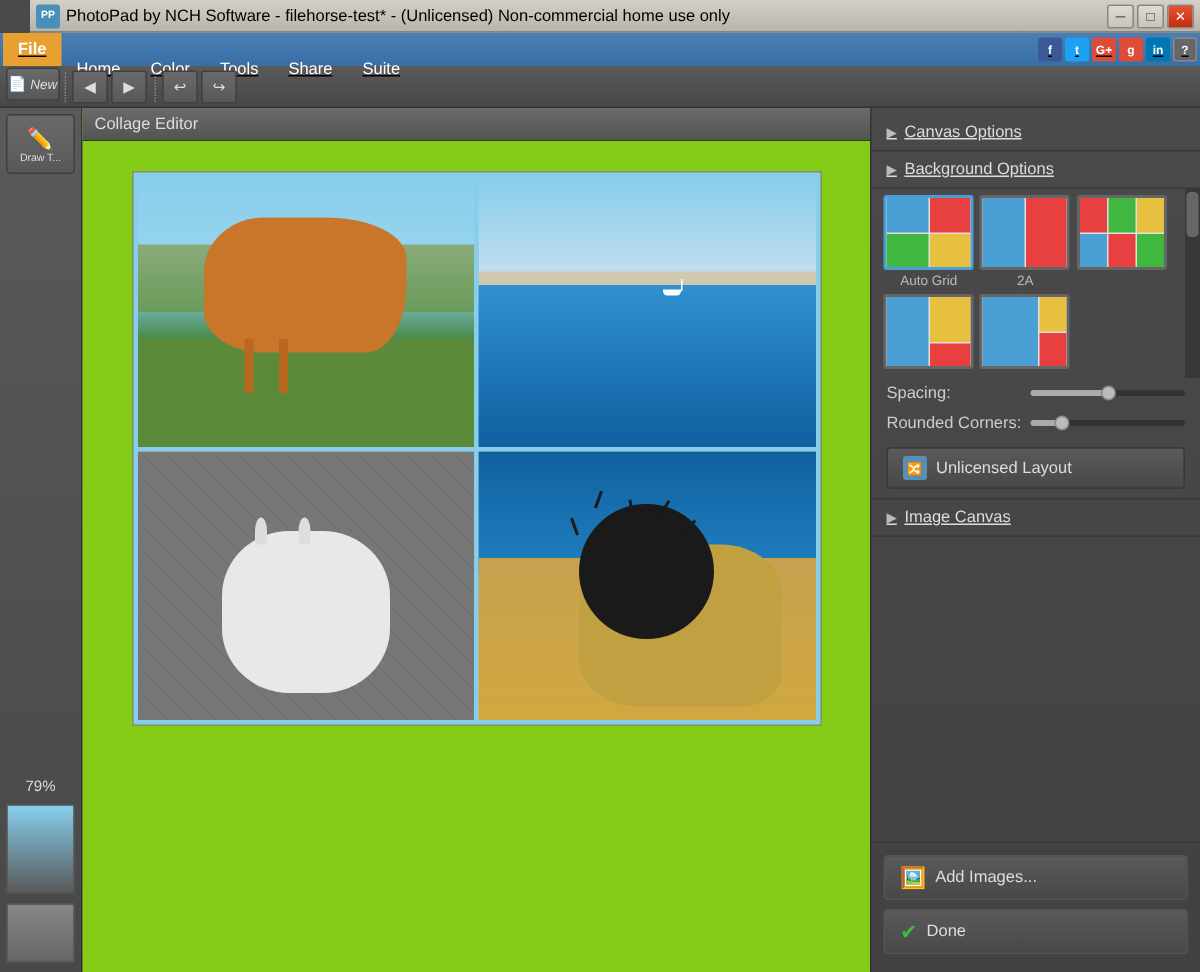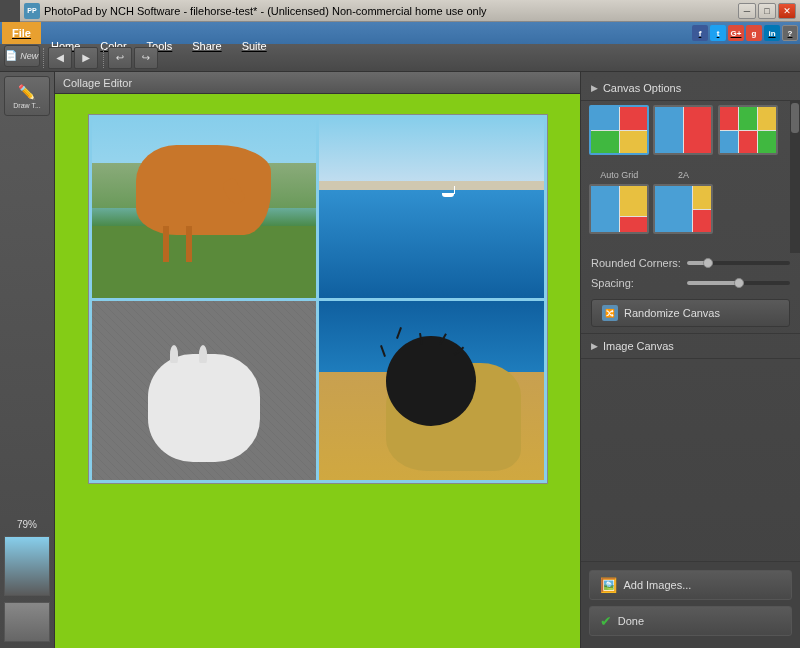--- a/index.html
+++ b/index.html
@@ -224,39 +224,40 @@
     .panel-section {
       border-bottom: 1px solid #383838;
     }
     .panel-section-header {
       display: flex;
       align-items: center;
       padding: 6px 10px;
       cursor: pointer;
       color: #ddd;
       font-size: 11px;
+      text-decoration: underline;
     }
     .chevron { margin-right: 5px; font-size: 9px; color: #bbb; }
     .chevron-down::before { content: '▼'; }
     .chevron-right::before { content: '▶'; }
     .layout-thumb {
       width: 60px; height: 50px;
       border: 2px solid #666;
       border-radius: 2px;
       cursor: pointer;
       overflow: hidden;
       position: relative;
       background: #e0e0e0;
     }
     .layout-thumb.selected { border-color: #4a9fd5; }
     .layout-label {
       font-size: 9px;
       color: #bbb;
       text-align: center;
-      margin-top: 15px;
+      margin-top: 2px;
     }
     .layout-thumb-wrapper { display: flex; flex-direction: column; align-items: center; }
 
     
     .lg-autogrid { display: grid; grid-template-columns: 1fr 1fr; grid-template-rows: 1fr 1fr; gap: 1px; width: 100%; height: 100%; }
     .lg-ag-tl { background: #4a9fd5; }
     .lg-ag-tr { background: #e84040; }
     .lg-ag-bl { background: #40b840; }
     .lg-ag-br { background: #e8c040; }
 
@@ -525,20 +526,26 @@
     <div class="right-panel-inner">
       <div class="right-panel-scroll">
 
         <div class="panel-section">
           <div class="panel-section-header">
             <span class="chevron chevron-right"></span>
             <span>Canvas Options</span>
           </div>
         </div>
 
+        <div class="panel-section">
+          <div class="panel-section-header">
+            <span class="chevron chevron-right"></span>
+            <span>Background Options</span>
+          </div>
+        </div>
 
         <div class="panel-section">
 
           <div style="position:relative;padding:4px 8px;">
             <div style="display:grid;grid-template-columns:repeat(3,1fr);gap:4px;margin-right:14px;">
 
               <div class="layout-thumb-wrapper">
                 <div class="layout-thumb selected">
                   <div class="lg-autogrid">
                     <div class="lg-ag-tl"></div>
@@ -597,39 +604,39 @@
                 <div class="layout-label"></div>
               </div>
             </div>
 
             <div class="layout-scrollbar">
               <div class="layout-scrollbar-thumb"></div>
             </div>
           </div>
 
           <div class="slider-row">
+            <span class="slider-label">Spacing:</span>
+            <div class="slider-track">
+              <div class="slider-fill" style="width:50%;"></div>
+              <div class="slider-thumb" style="left:50%;"></div>
+            </div>
+          </div>
+
+          <div class="slider-row">
             <span class="slider-label">Rounded Corners:</span>
             <div class="slider-track">
               <div class="slider-fill" style="width:20%;"></div>
               <div class="slider-thumb" style="left:20%;"></div>
             </div>
           </div>
 
-          <div class="slider-row">
-            <span class="slider-label">Spacing:</span>
-            <div class="slider-track">
-              <div class="slider-fill" style="width:50%;"></div>
-              <div class="slider-thumb" style="left:50%;"></div>
-            </div>
-          </div>
-
 
           <div class="randomize-btn">
             <div class="randomize-icon">🔀</div>
-            <span>Randomize Canvas</span>
+            <span>Unlicensed Layout</span>
           </div>
         </div>
 
         <div class="panel-section">
           <div class="panel-section-header">
             <span class="chevron chevron-right"></span>
             <span>Image Canvas</span>
           </div>
         </div>
 

